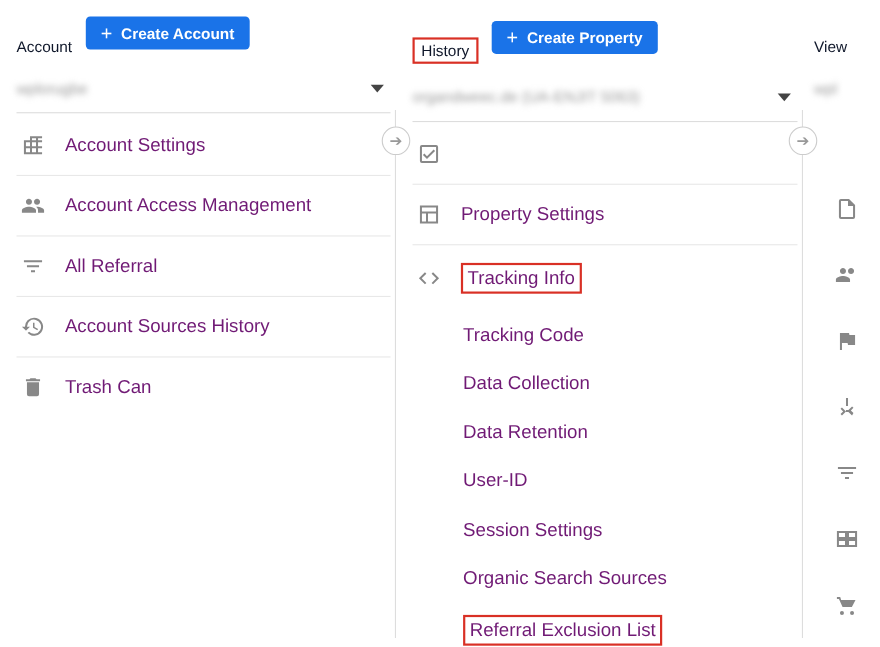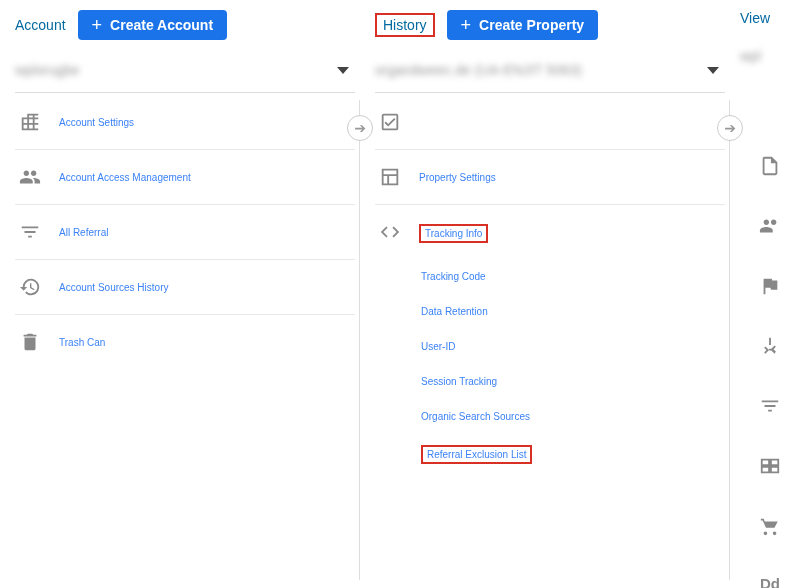--- a/index.html
+++ b/index.html
@@ -5,35 +5,35 @@
 * { box-sizing: border-box; margin: 0; padding: 0; }
 body { font-family: Arial, sans-serif; font-size: 14px; color: #333; width: 800px; height: 588px; overflow: hidden; background: #fff; position: relative; }
 
 .container { display: flex; height: 100%; }
 .col { position: relative; padding-top: 10px; }
 .col-account { width: 365px; padding-left: 15px; padding-right: 10px; }
 .col-property { width: 370px; padding-left: 10px; padding-right: 10px; }
 .col-view { width: 65px; padding-left: 5px; }
 
 .header { display: flex; align-items: center; gap: 12px; margin-bottom: 18px; }
-.header-label { font-size: 14px; color: #0369a1; }
+.header-label { font-size: 14px; color: #0f172a; margin-top: 24px; }
 .header-label.boxed { border: 2px solid #d93025; padding: 2px 6px; }
 
 .btn { background: #1a73e8; color: #fff; border: none; border-radius: 4px; padding: 6px 14px; font-size: 14px; font-weight: 600; display: inline-flex; align-items: center; gap: 8px; cursor: pointer; }
 .btn .plus { font-size: 18px; font-weight: 400; line-height: 1; }
 
 .selector { display: flex; align-items: center; justify-content: space-between; padding: 4px 0 14px 0; border-bottom: 1px solid #ddd; margin-bottom: 2px; }
 .blur-text { color: #999; filter: blur(3px); user-select: none; }
 .arrow-down { width: 0; height: 0; border-left: 6px solid transparent; border-right: 6px solid transparent; border-top: 7px solid #444; margin-right: 6px; }
 
 .menu { }
 .menu-item { display: flex; align-items: center; gap: 18px; padding: 16px 4px; border-bottom: 1px solid #e8e8e8; cursor: pointer; }
 .menu-item:last-child { border-bottom: none; }
 .menu-item .icon { width: 22px; height: 22px; display: flex; align-items: center; justify-content: center; flex-shrink: 0; }
-.menu-item .label { font-size: 10px; color: #3b82f6; line-height: 1.3; }
+.menu-item .label { font-size: 17px; color: #701a75; line-height: 1.3; }
 .menu-item .label.boxed { border: 2px solid #d93025; padding: 1px 4px; }
 .menu-item.sub { padding: 11px 4px; border-bottom: none; text-align: center; }
 .sub-indent { padding-left: 42px; }
 
 .col-arrow { position: absolute; right: -8px; top: 115px; width: 26px; height: 26px; border: 1px solid #ccc; border-radius: 50%; background: #fff; display: flex; align-items: center; justify-content: center; color: #999; z-index: 2; }
 .vline { position: absolute; right: 5px; top: 100px; width: 1px; height: 480px; background: #ddd; }
 
 .icon svg { width: 22px; height: 22px; fill: #888; }
 .view-icons { display: flex; flex-direction: column; gap: 38px; padding-top: 75px; align-items: center; }
 .view-icons .icon { width: 22px; height: 22px; }
@@ -125,40 +125,43 @@
           </span>
       </div>
       <div class="menu-item">
         <span class="icon">
             <svg viewBox="0 0 24 24">
               <path d="M3 3h18v18H3V3zm2 2v4h14V5H5zm0 6v8h4v-8H5zm6 0v8h8v-8h-8z"></path>
             </svg>
           </span>
         <span class="label">Property Settings</span>
       </div>
-      <div class="menu-item" style="border-bottom:none;align-items:flex-end;">
+      <div class="menu-item" style="border-bottom:none;">
         <span class="icon">
             <svg viewBox="0 0 24 24">
               <path d="M9.4 16.6 4.8 12l4.6-4.6L8 6l-6 6 6 6 1.4-1.4zm5.2 0 4.6-4.6-4.6-4.6L16 6l6 6-6 6-1.4-1.4z"></path>
             </svg>
           </span>
         <span class="label boxed">Tracking Info</span>
       </div>
       <div class="sub-indent">
         <div class="menu-item sub">
             <span class="label">Tracking Code</span>
           </div>
         <div class="menu-item sub">
+            <span class="label">Data Collection</span>
+          </div>
+        <div class="menu-item sub">
             <span class="label">Data Retention</span>
           </div>
         <div class="menu-item sub">
             <span class="label">User-ID</span>
           </div>
         <div class="menu-item sub">
-            <span class="label">Session Tracking</span>
+            <span class="label">Session Settings</span>
           </div>
         <div class="menu-item sub">
             <span class="label">Organic Search Sources</span>
           </div>
         <div class="menu-item sub">
             <span class="label boxed-sub">Referral Exclusion List</span>
           </div>
       </div>
     </div>
     <div class="vline"></div>

